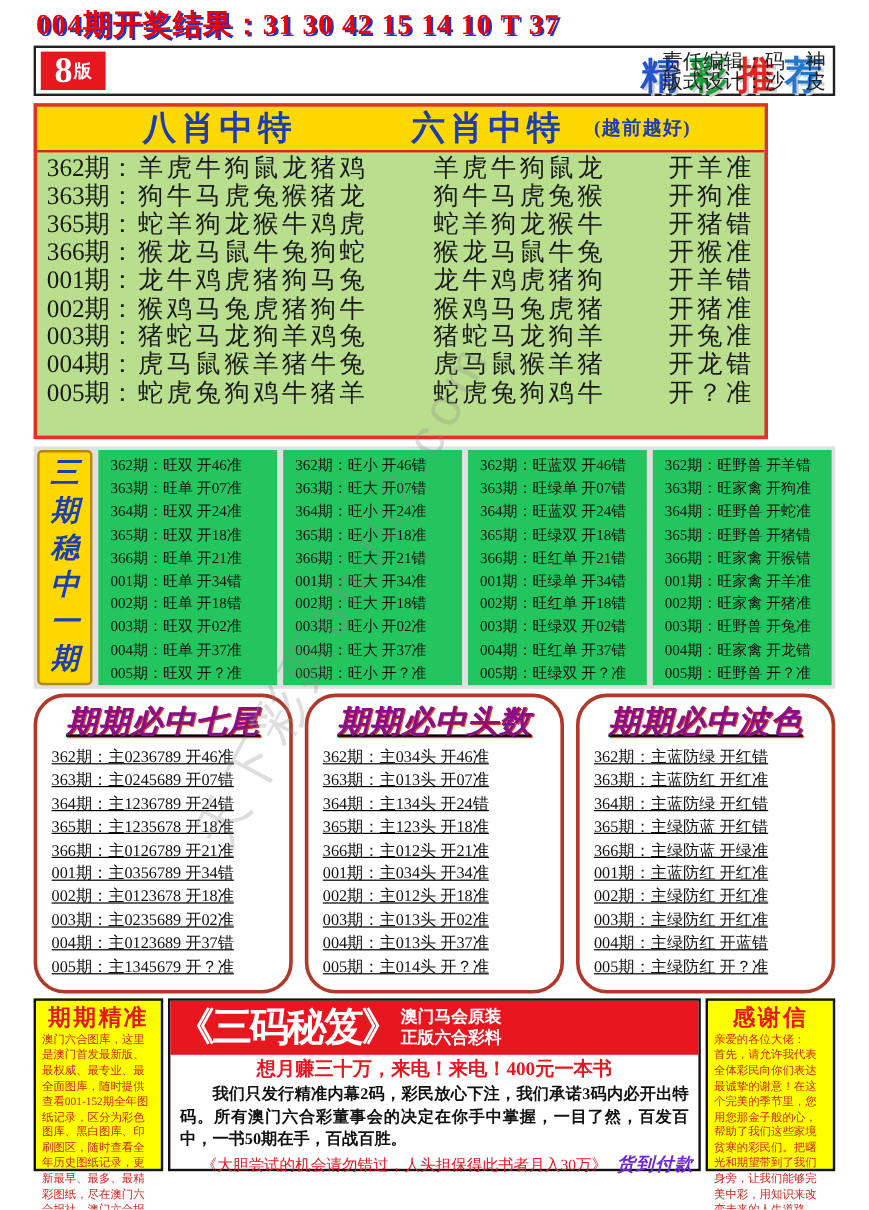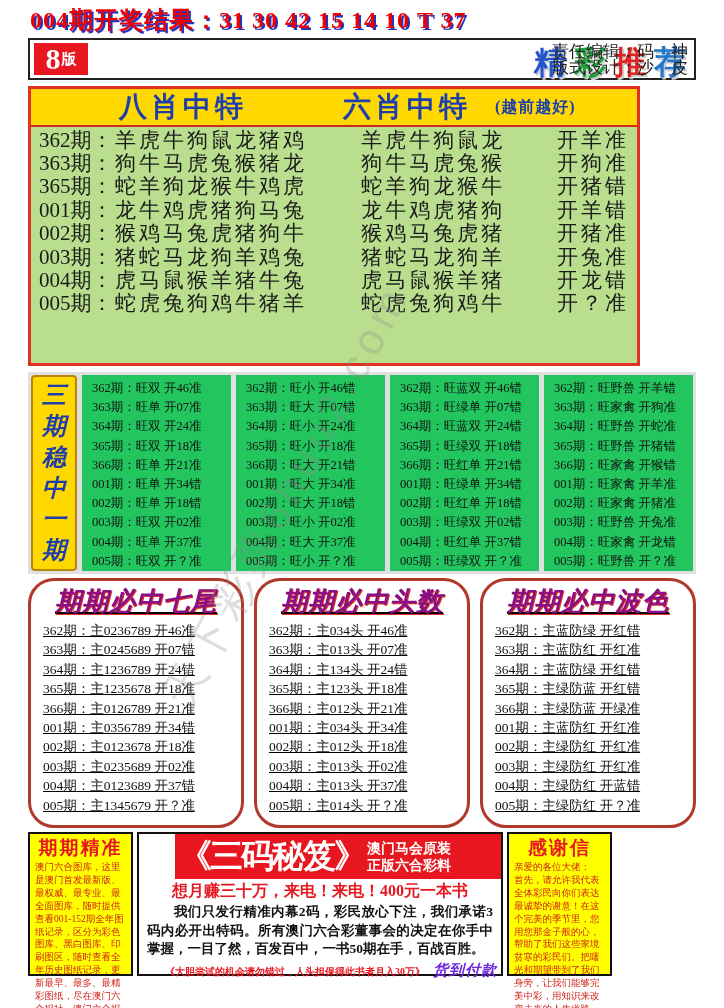--- a/index.html
+++ b/index.html
@@ -58,37 +58,37 @@
                display:flex; justify-content:space-between;text-decoration:underline; }
   .p-box { width:216px; height:250px; background:#fff; border:3px solid #b0392a;
            border-radius:26px; overflow:hidden; }
   .p-title { text-align:center; font-size:26px; font-weight:bold; font-style:italic;
              color:#870f87; letter-spacing:1px; margin-top:3px;
              text-shadow:1px 1px 0 #e03322; white-space:nowrap; }
   .p-rows { padding:2px 0 0 12px; }
   .p-row { font-size:13.5px; line-height:19.4px; color:#111; white-space:nowrap; }
 
   
-  .bottom-row { position:absolute; left:28px; top:832px; width:584px; height:144px;
+  .bottom-row { position:absolute; left:28px; top:832px; width:668px; height:144px;
                 display:flex; gap:4px; }
   .b-side { width:158px; background:#ffff00; border:2px solid #111; padding:1px 5px; }
   .b-side-title { text-align:center; color:#e8171f; font-weight:bold; font-size:19px;
                   letter-spacing:2px; }
   .b-side-body { color:#d02318; font-size:9.5px; line-height:12.9px; text-align:left; }
   .b-center { flex:1; background:#fff; border:2px solid #111; display:flex; flex-direction:column; }
   .b-banner { background:#e8171f; color:#fff; height:46px; display:flex; align-items:center;
-              padding:0 4px; white-space:nowrap;margin-left:36px; }
+              padding:0 4px; white-space:nowrap; }
   .b-banner .t { font-size:33px; font-weight:bold; letter-spacing:-2px; }
   .b-banner .side { margin-left:2px; font-size:14px; font-weight:bold; line-height:17px; }
   .b-hot { color:#e8171f; font-weight:bold; font-size:16px; text-align:center; margin-top:2px;
            white-space:nowrap; }
   .b-body { color:#111; font-weight:bold; font-size:13.5px; line-height:18.5px;
             padding:1px 8px 0 8px; text-indent:2em; text-align:justify; }
   .b-foot { display:flex; align-items:baseline; padding:2px 4px 0 4px; white-space:nowrap; }
-  .b-foot .note { color:#e8171f; font-weight:bold; font-size:10px;margin-left:22px; }
+  .b-foot .note { color:#e8171f; font-weight:normal; font-size:13px;margin-left:22px; }
   .b-foot .cod { color:#6d28d9; font-weight:bold; font-style:italic; font-size:15px;
                  margin-left:8px; letter-spacing:1px; }
 
   
   .watermark { position:absolute; left:150px; top:690px; transform:rotate(-62deg);
                transform-origin:left top; font-size:44px; letter-spacing:6px;
                color:#8a8a8a; opacity:0.28; pointer-events:none; white-space:nowrap;
                font-family:"Liberation Sans","DejaVu Sans",sans-serif; z-index:5; }
 </style>
 </head>
@@ -131,20 +131,26 @@
           <span class="z-period">363期：</span>
           <span class="z-eight">狗牛马虎兔猴猪龙</span>
           <span class="z-six">狗牛马虎兔猴</span>
           <span class="z-result">开狗准</span>
         </div>
         <div class="z-row">
           <span class="z-period">365期：</span>
           <span class="z-eight">蛇羊狗龙猴牛鸡虎</span>
           <span class="z-six">蛇羊狗龙猴牛</span>
           <span class="z-result">开猪错</span>
+        </div>
+        <div class="z-row">
+          <span class="z-period">366期：</span>
+          <span class="z-eight">猴龙马鼠牛兔狗蛇</span>
+          <span class="z-six">猴龙马鼠牛兔</span>
+          <span class="z-result">开猴准</span>
         </div>
         <div class="z-row">
           <span class="z-period">001期：</span>
           <span class="z-eight">龙牛鸡虎猪狗马兔</span>
           <span class="z-six">龙牛鸡虎猪狗</span>
           <span class="z-result">开羊错</span>
         </div>
         <div class="z-row">
           <span class="z-period">002期：</span>
           <span class="z-eight">猴鸡马兔虎猪狗牛</span>

